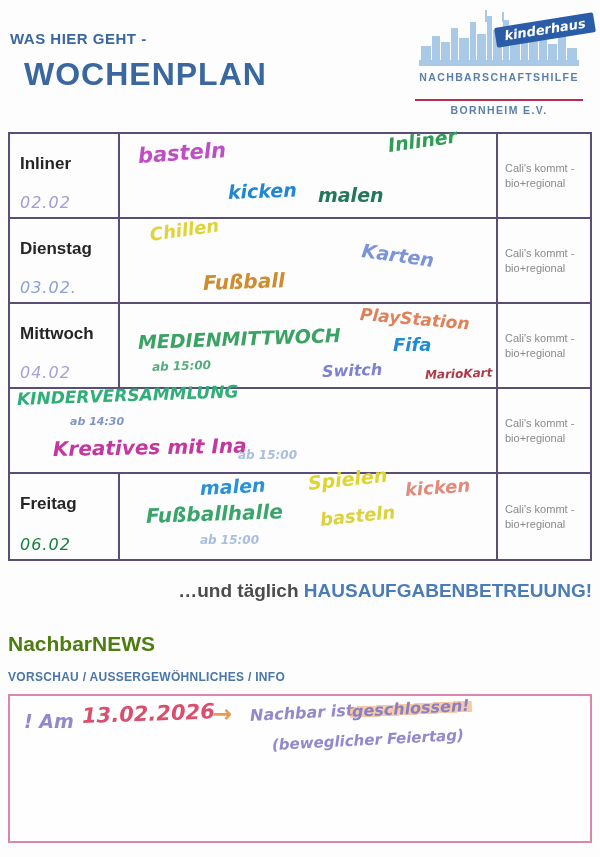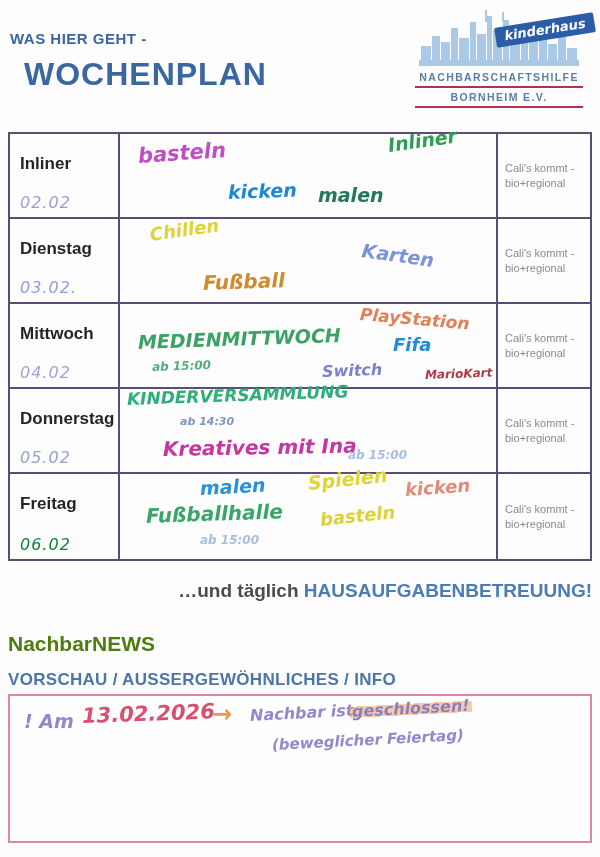--- a/index.html
+++ b/index.html
@@ -13,21 +13,21 @@
              letter-spacing:1px;color:#3a679f;margin-left:16px;}
 
   
   .logo{position:absolute;left:415px;top:8px;width:178px;}
   .logo svg{display:block;margin-left:4px;}
   .logo-badge{position:absolute;right:-2px;top:12px;transform:rotate(-9deg);
               background:#2a5ca8;color:#fff;font-style:italic;font-weight:bold;
               font-size:13px;padding:2px 9px 3px;border-radius:2px;
               font-family:"DejaVu Sans",sans-serif;}
   .logo-org{margin:3px 0 0 0;text-align:center;font-size:10.5px;font-weight:bold;
-            letter-spacing:1.4px;color:#5b7ea8;padding-bottom:3px;
+            letter-spacing:1.4px;color:#5b7ea8;padding-bottom:16px;
             border-bottom:2px solid #b52f52;width:168px;}
 
   
   .wk-table{position:absolute;left:8px;top:132px;width:584px;border:2px solid #5a4d78;
             box-sizing:border-box;}
   .wk-row{display:flex;height:85px;border-bottom:2px solid #5a4d78;box-sizing:border-box;}
   .wk-row:last-child{border-bottom:none;}
   .cell-day{width:110px;box-sizing:border-box;border-right:2px solid #5a4d78;
             display:flex;flex-direction:column;justify-content:space-between;
             padding:20px 4px 5px 10px;}
@@ -45,21 +45,21 @@
   .hw.hl{background:linear-gradient(transparent 18%,rgba(240,160,90,.55) 18%,
          rgba(240,160,90,.55) 88%,transparent 88%);padding:0 2px;}
 
   
   .daily-line{position:absolute;right:8px;top:580px;font-size:19px;font-weight:bold;}
   .daily-prefix{color:#4c4c4c;}
   .daily-hl{color:#4a7cb5;}
 
   .news-title{position:absolute;left:8px;top:632px;font-size:21px;font-weight:bold;
               color:#4d7c0f;}
-  .news-sub{position:absolute;left:8px;top:670px;font-size:17px;font-weight:bold;
+  .news-sub{position:absolute;left:8px;top:670px;font-size:12px;font-weight:bold;
             letter-spacing:.3px;color:#4a76a8;}
   .news-box{position:absolute;left:8px;top:694px;width:580px;height:145px;
             border:2.5px solid #dd86ac;box-sizing:content-box;background:#fefefe;}
 </style>
 </head>
 <body>
 
 <div class="page">
 
   <div class="hdr-sub">WAS HIER GEHT -</div>
@@ -142,24 +142,20 @@
           <span class="hw" style="left: 202px; top: 60px; color: rgb(125, 130, 207); font-size: 16px; transform: rotate(-2deg);">Switch</span>
           <span class="hw" style="left: 305px; top: 65px; color: rgb(173, 58, 69); font-size: 12px; transform: rotate(-2deg);">MarioKart</span>
         </div>
       <div class="cell-meal">
         <div>Cali's kommt -</div>
         <div>bio+regional</div>
       </div>
     </div>
 
     <div class="wk-row">
-      <div class="cell-day">
-        <div class="day-label">Donnerstag</div>
-        <div class="day-date" style="color: rgb(147, 163, 204);">05.02</div>
-      </div>
       <div class="cell-act">
           <span class="hw" style="left: 7px; top: 2px; color: rgb(47, 174, 120); font-size: 17px; transform: rotate(-2deg);">KINDERVERSAMMLUNG</span>
           <span class="hw" style="left: 60px; top: 27px; color: rgb(127, 149, 196); font-size: 11px; transform: rotate(0deg);">ab  14:30</span>
           <span class="hw" style="left: 43px; top: 50px; color: rgb(196, 55, 160); font-size: 20px; transform: rotate(-1deg);">Kreatives mit Ina</span>
           <span class="hw" style="left: 228px; top: 60px; color: rgb(169, 190, 222); font-size: 12px; transform: rotate(0deg);">ab 15:00</span>
         </div>
       <div class="cell-meal">
         <div>Cali's kommt -</div>
         <div>bio+regional</div>
       </div>

